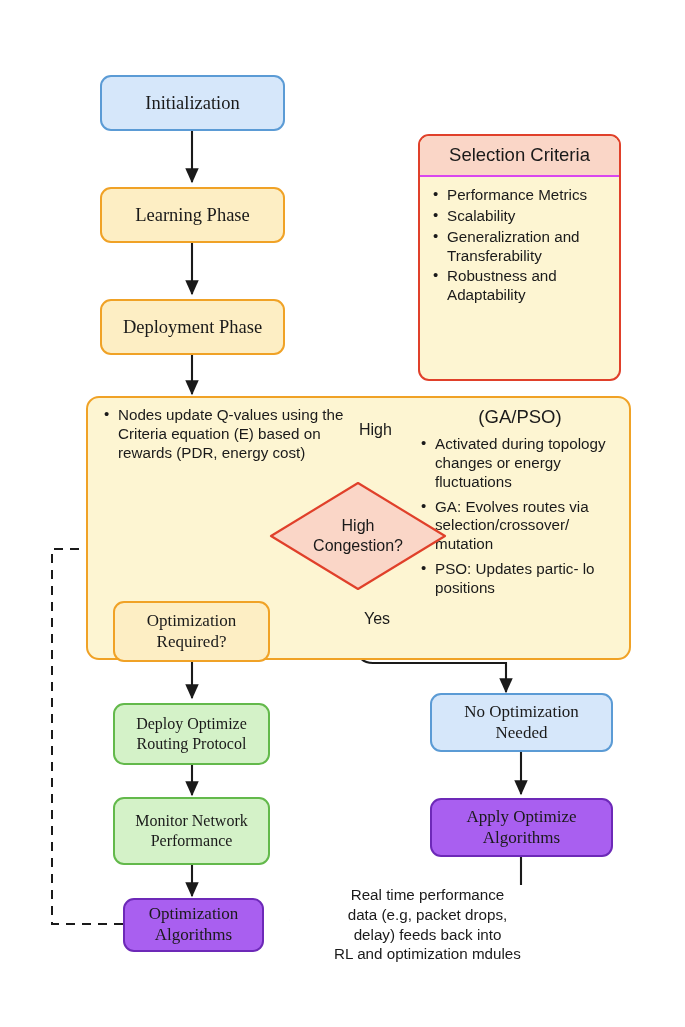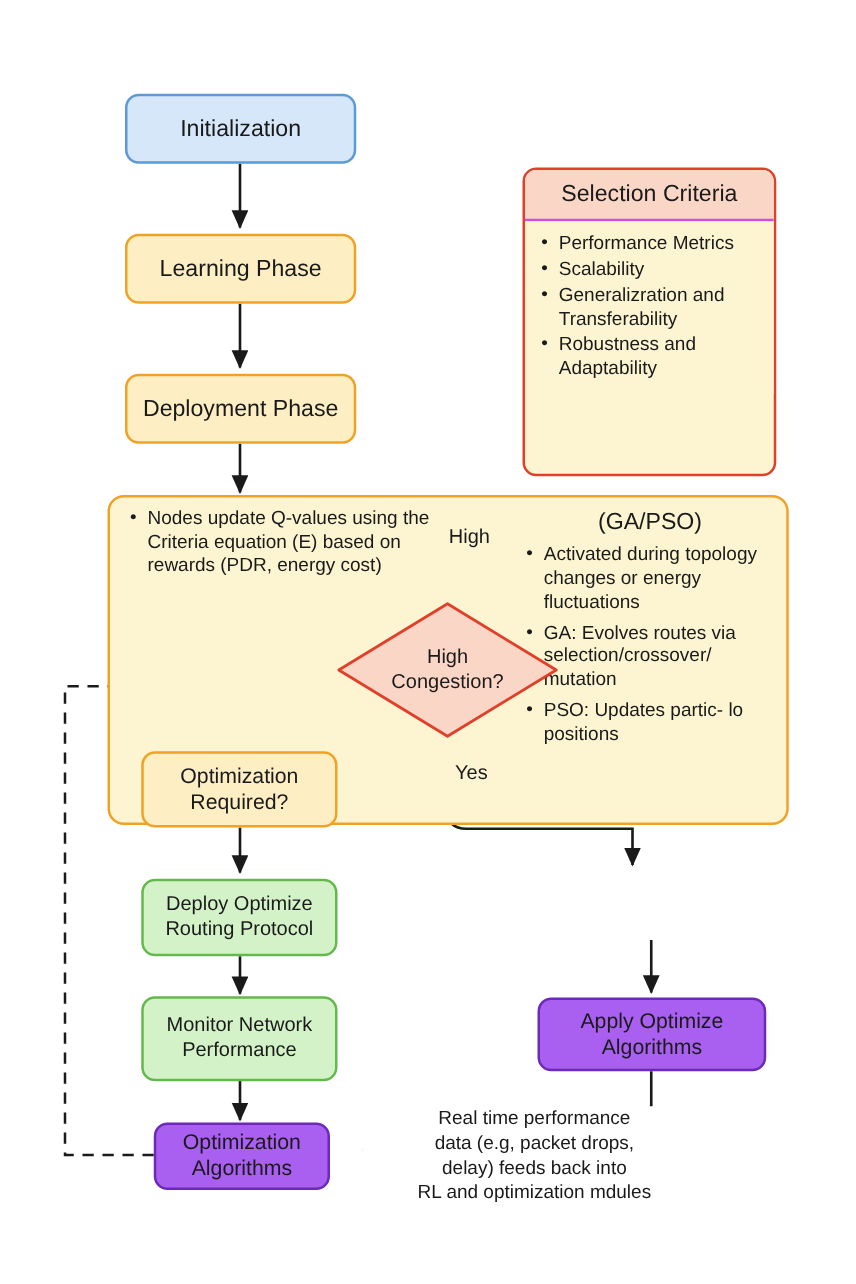--- a/index.html
+++ b/index.html
@@ -35,21 +35,21 @@
     align-items: center;
     justify-content: center;
     text-align: center;
     border-radius: 11px;
     border-width: 2px;
     border-style: solid;
     color: #1a1a1a;
     z-index: 3;
     line-height: 1.22;
   }
-  .node .line { display: block; }
+  .node .line { display: block; font-family: Liberation Serif, serif; }
 
   
   .pal-blue   { background: #d6e7fa; border-color: #5b9bd5; }
   .pal-yellow { background: #fdeec4; border-color: #f0a226; }
   .pal-green  { background: #d4f2c8; border-color: #63b94b; }
   .pal-purple { background: #a95ff0; border-color: #6d29b8; }
 
   
   .t-18 { font-size: 18.5px; }
   .t-17 { font-size: 17px; }
@@ -231,20 +231,24 @@
   <div class="node pal-green t-16" style="left:113px; top:797px; width:157px; height:68px;">
     <span class="line">Monitor Network</span>
     <span class="line">Performance</span>
   </div>
 
   <div class="node pal-purple t-17" style="left:123px; top:898px; width:141px; height:54px;">
     <span class="line">Optimization</span>
     <span class="line">Algorithms</span>
   </div>
 
+  <div class="node pal-blue t-17" style="left:430px; top:693px; width:183px; height:59px;">
+    <span class="line">No Optimization</span>
+    <span class="line">Needed</span>
+  </div>
 
   <div class="node pal-purple t-17" style="left:430px; top:798px; width:183px; height:59px;">
     <span class="line">Apply Optimize</span>
     <span class="line">Algorithms</span>
   </div>
 
   <div class="card" style="left:418px; top:134px; width:203px; height:247px;">
     <div class="card-head">Selection Criteria</div>
     <div class="card-body">
       <ul class="bul">

